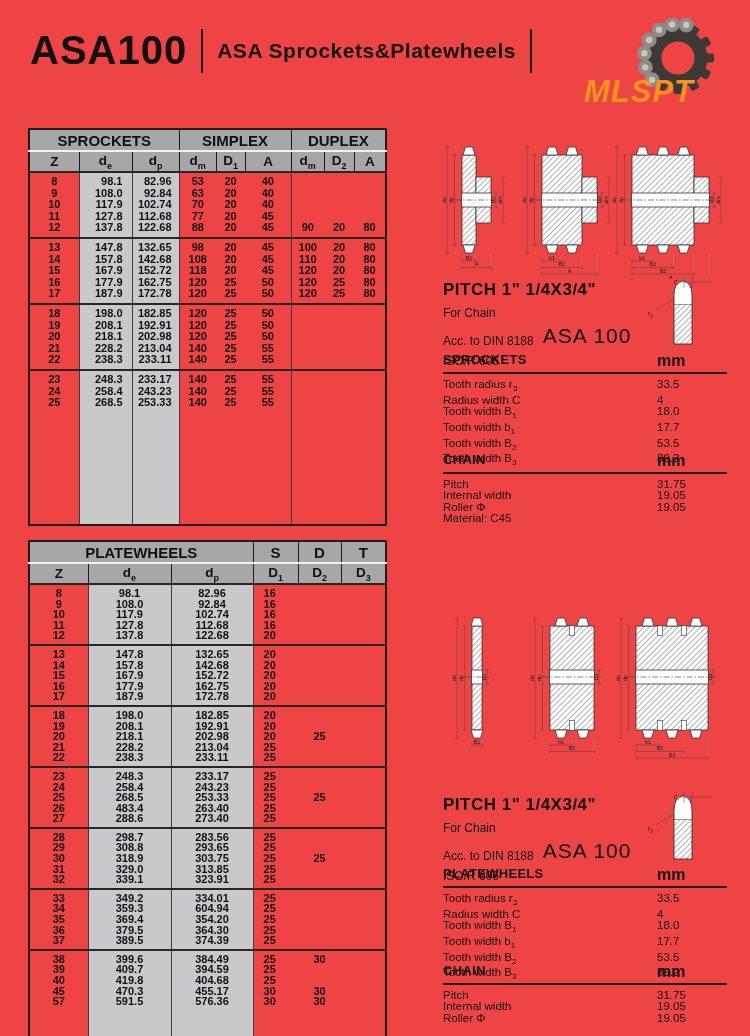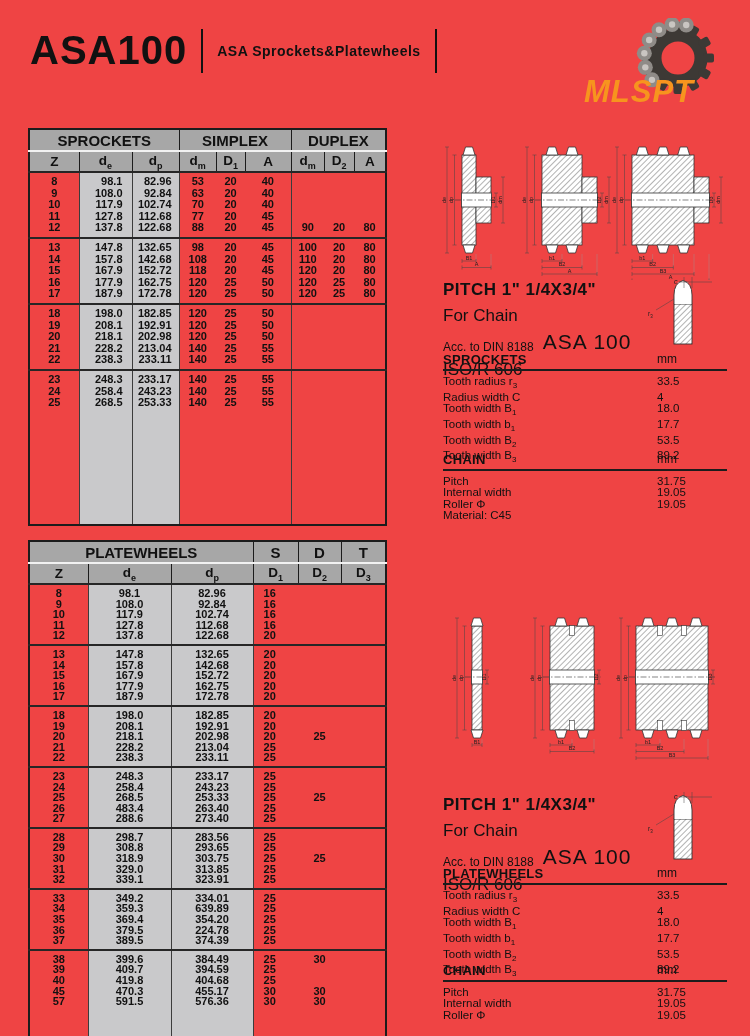--- a/index.html
+++ b/index.html
@@ -2,21 +2,21 @@
 <html><head>
 <meta charset="utf-8">
 <style>
   html,body{margin:0;padding:0;background:#fff;}
   .page{position:relative;width:750px;height:1036px;background:#ef4444;overflow:hidden;
         font-family:"Liberation Sans","DejaVu Sans",sans-serif;color:#111;}
 
   
   .titlebar{position:absolute;left:30px;top:28px;display:flex;align-items:center;gap:14px;}
   .t1{font-size:40px;font-weight:bold;letter-spacing:1px;}
-  .t2{font-size:14px;font-weight:bold;letter-spacing:.5px;}
+  .t2{font-size:21px;font-weight:bold;letter-spacing:.5px;}
   .tdiv{display:inline-block;width:2px;height:44px;background:#111;}
   #logo{position:absolute;left:572px;top:18px;}
 
   
   .dtable{position:absolute;border-collapse:collapse;table-layout:fixed;width:357px;
           border:2px solid #1c1c1c;font-weight:bold;font-size:11px;color:#111;}
   .dtable th{border:1px solid #1c1c1c;background:#a7a7a7;padding:0;}
   .dtable th.band{font-size:15px;height:20px;border-bottom:2px solid #f2f2f2;}
   .dtable th.col{font-size:13.5px;height:19px;}
   .dtable th sub{font-size:9px;}
@@ -38,29 +38,29 @@
   
   #draw-top{position:absolute;left:432px;top:142px;}
   #draw-bottom{position:absolute;left:432px;top:612px;}
   #tooth-top{position:absolute;left:640px;top:276px;}
   #tooth-bottom{position:absolute;left:640px;top:791px;}
 
   .pitch{position:absolute;width:200px;}
   #pitch-top{left:443px;top:280px;}
   #pitch-bottom{left:443px;top:795px;}
   .p-title{font-size:17px;font-weight:bold;letter-spacing:.5px;white-space:nowrap;}
-  .p-line{font-size:17px;margin-top:6px;}
+  .p-line{font-size:12px;margin-top:6px;}
   .p-acc{display:flex;align-items:flex-end;margin-top:4px;white-space:nowrap;}
   .p-acc .acc{font-size:12px;}
   .p-acc .asa{font-size:21px;margin-left:9px;letter-spacing:1px;}
 
   .spec{position:absolute;width:284px;font-size:11.5px;}
   .spec-head{display:flex;border-bottom:2px solid #1c1c1c;padding-bottom:2px;}
   .spec-title{flex:1;font-weight:bold;font-size:13px;letter-spacing:.3px;}
-  .spec-unit{width:70px;font-weight:normal;font-size:12px;}
+  .spec-unit{width:70px;font-weight:bold;font-size:16px;}
   .spec-rows{margin-top:5px;}
   .spec-row{display:flex;line-height:11.4px;}
   .spec-label{flex:1;}
   .spec-label sub{font-size:8px;}
   .spec-value{width:70px;}
   #spec-sprockets{left:443px;top:352px;}
   #spec-chain-top{left:443px;top:452px;}
   #spec-platewheels{left:443px;top:866px;}
   #spec-chain-bottom{left:443px;top:963px;}
 </style>
@@ -594,37 +594,37 @@
           <td class="ac">33</td>
           <td class="ac shade vl">349.2</td>
           <td class="ac shade vl">334.01</td>
           <td class="al10 vl">25</td>
           <td class="ac"></td>
           <td class="ac"></td>
         </tr>
         <tr>
           <td class="ac">34</td>
           <td class="ac shade vl">359.3</td>
-          <td class="ac shade vl">639.89</td>
+          <td class="ac shade vl">604.94</td>
           <td class="al10 vl">25</td>
           <td class="ac"></td>
           <td class="ac"></td>
         </tr>
         <tr>
           <td class="ac">35</td>
           <td class="ac shade vl">369.4</td>
           <td class="ac shade vl">354.20</td>
           <td class="al10 vl">25</td>
           <td class="ac"></td>
           <td class="ac"></td>
         </tr>
         <tr>
           <td class="ac">36</td>
           <td class="ac shade vl">379.5</td>
-          <td class="ac shade vl">224.78</td>
+          <td class="ac shade vl">364.30</td>
           <td class="al10 vl">25</td>
           <td class="ac"></td>
           <td class="ac"></td>
         </tr>
         <tr>
           <td class="ac">37</td>
           <td class="ac shade vl">389.5</td>
           <td class="ac shade vl">374.39</td>
           <td class="al10 vl">25</td>
           <td class="ac"></td>

